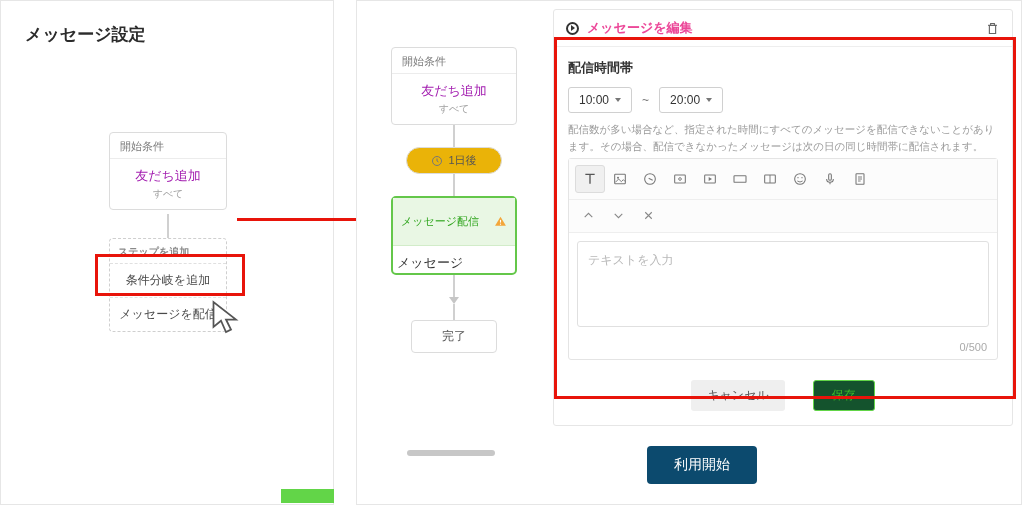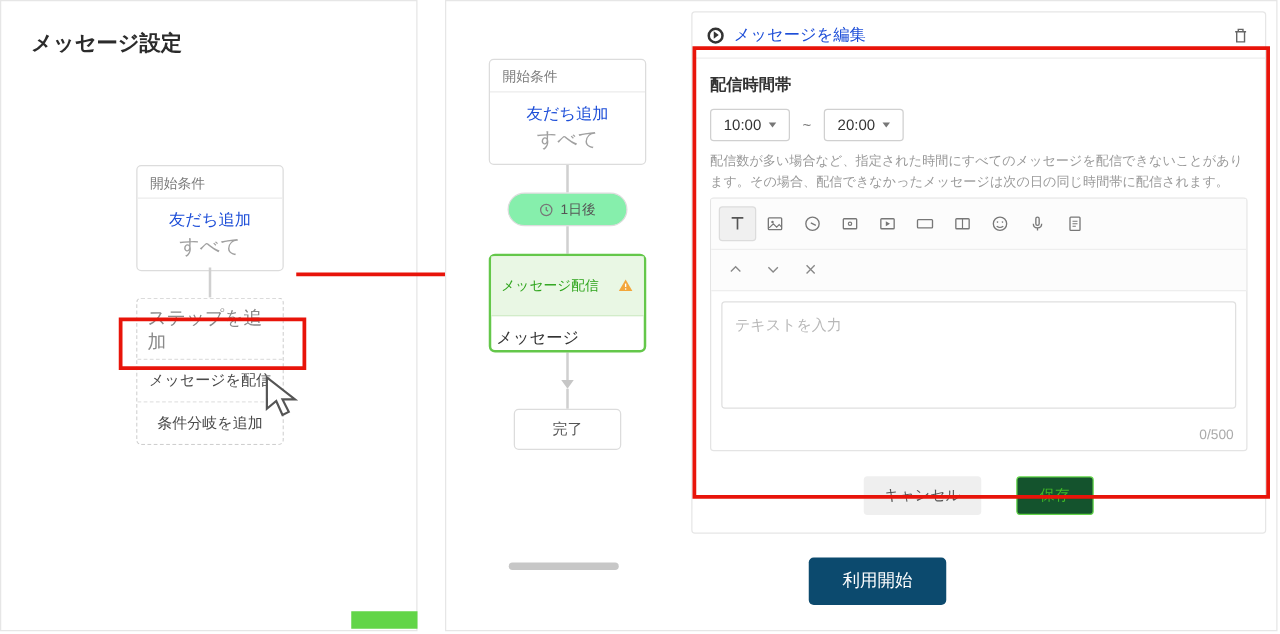--- a/index.html
+++ b/index.html
@@ -27,29 +27,29 @@
       padding: 22px 24px 8px;
     }
     .l-flow { position: relative; width: 100%; height: 420px; }
     .l-start-card {
       position: absolute; left: 108px; top: 78px;
       width: 118px;
       border: 1px solid #dcdcdc; border-radius: 4px;
       background: #fff;
     }
     .l-start-head { font-size: 11px; color: #7a7a7a; padding: 6px 10px 4px; border-bottom: 1px solid #ececec; }
-    .l-start-label { font-size: 13px; color: #1d4ed8; text-align: center; padding: 8px 4px 2px; }
-    .l-start-sub { font-size: 16px; color: #a0a0a0; text-align: center; padding-bottom: 8px; }
+    .l-start-label { font-size: 13px; color: #a21caf; text-align: center; padding: 8px 4px 2px; }
+    .l-start-sub { font-size: 10px; color: #a0a0a0; text-align: center; padding-bottom: 8px; }
     .l-conn1 { position: absolute; left: 166px; top: 160px; width: 2px; height: 24px; background: #d0d0d0; }
     .l-add-box {
       position: absolute; left: 108px; top: 184px;
       width: 118px; border: 1px dashed #cfcfcf; border-radius: 4px;
       background: #fff;
     }
-    .l-add-head { font-size: 15px; color: #8a8a8a; padding: 6px 8px 4px; border-bottom: 1px dashed #e0e0e0; }
+    .l-add-head { font-size: 10px; color: #8a8a8a; padding: 6px 8px 4px; border-bottom: 1px dashed #e0e0e0; font-weight: bold; }
     .l-menu-item { font-size: 12px; color: #4a4a4a; padding: 8px 8px; border-bottom: 1px dashed #e4e4e4; text-align: center; }
     .l-menu-item:last-child { border-bottom: none; }
 
     .red-box-left {
       position: absolute; left: 94px; top: 200px;
       width: 150px; height: 42px;
       border: 3px solid #e8140a;
       pointer-events: none;
     }
     .cursor-svg { position: absolute; left: 210px; top: 245px; width: 30px; height: 36px; }
@@ -79,21 +79,21 @@
     .r-flowcol {
       position: absolute; left: 24px; top: 46px; width: 146px;
     }
     .r-start-card {
       width: 126px; margin: 0 auto;
       border: 1px solid #dcdcdc; border-radius: 4px; background: #fff;
     }
     .r-conn { width: 2px; height: 22px; background: #d0d0d0; margin: 0 auto; }
     .r-wait-pill {
       width: 96px; margin: 0 auto; border: 1px solid #dcdcdc; border-radius: 16px;
-      background: #86efac; display: flex; align-items: center; justify-content: center;
+      background: #eab308; display: flex; align-items: center; justify-content: center;
       gap: 5px; padding: 5px 0; font-size: 11px; color: #555;
     }
     .clock-svg { width: 12px; height: 12px; }
     .r-msg-card {
       width: 126px; margin: 0 auto;
       border: 2px solid #64c74a; border-radius: 5px; background: #fff;
       position: relative;
     }
     .r-msg-head {
       display: flex; align-items: center; justify-content: space-between;
@@ -109,21 +109,21 @@
 
     
     .edit-panel {
       position: absolute; right: 8px; top: 8px; width: 460px;
       border: 1px solid #e6e6e6; border-radius: 3px; background: #fff;
     }
     .edit-head {
       display: flex; align-items: center; justify-content: space-between;
       padding: 9px 12px; border-bottom: 1px solid #eee;
     }
-    .edit-title-wrap { display: flex; align-items: center; gap: 8px; font-size: 13px; color: #1d4ed8; font-weight: 400; }
+    .edit-title-wrap { display: flex; align-items: center; gap: 8px; font-size: 13px; color: #ec4899; font-weight: 700; }
     .edit-title-icon { width: 13px; height: 13px; border-radius: 50%; border: 2px solid #333; display: inline-flex; align-items: center; justify-content: center; }
     .edit-title-icon::after { content: ""; width: 0; height: 0; border-left: 4px solid #333; border-top: 3px solid transparent; border-bottom: 3px solid transparent; margin-left: 1px; }
     .trash-svg { width: 15px; height: 15px; cursor: pointer; }
 
     .edit-body { padding: 12px 14px 8px; }
     .section-label { font-size: 13px; color: #333; font-weight: 600; margin-bottom: 10px; }
     .time-row { display: flex; align-items: center; gap: 10px; margin-bottom: 8px; }
     .time-sel {
       display: flex; align-items: center; gap: 6px;
       border: 1px solid #d0d0d0; border-radius: 3px; padding: 5px 10px;
@@ -173,22 +173,22 @@
   <div class="left-title">メッセージ設定</div>
   <div class="l-flow">
     <div class="l-start-card">
       <div class="l-start-head">開始条件</div>
       <div class="l-start-label">友だち追加</div>
       <div class="l-start-sub">すべて</div>
     </div>
     <div class="l-conn1"></div>
     <div class="l-add-box">
       <div class="l-add-head">ステップを追加</div>
+      <div class="l-menu-item">条件分岐を追加</div>
       <div class="l-menu-item">メッセージを配信</div>
-      <div class="l-menu-item">条件分岐を追加</div>
     </div>
     <div class="red-box-left"></div>
     <svg class="cursor-svg" viewBox="0 0 24 28">
       <path d="M2 2 L2 22 L8 17 L12 26 L16 24 L12 16 L20 16 Z" fill="#fff" stroke="#555" stroke-width="1.4"></path>
     </svg>
   </div>
   <div class="green-bar-left"></div>
 </div>
 
 <div class="arrow-h"></div>

